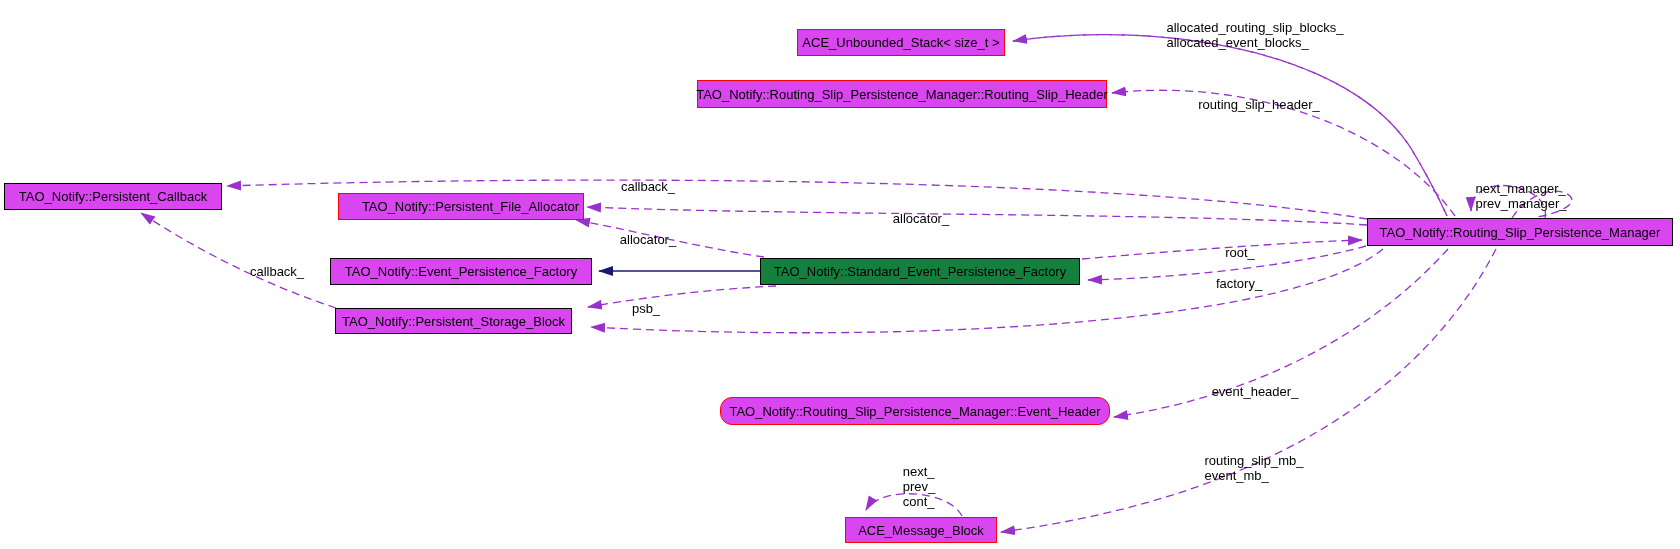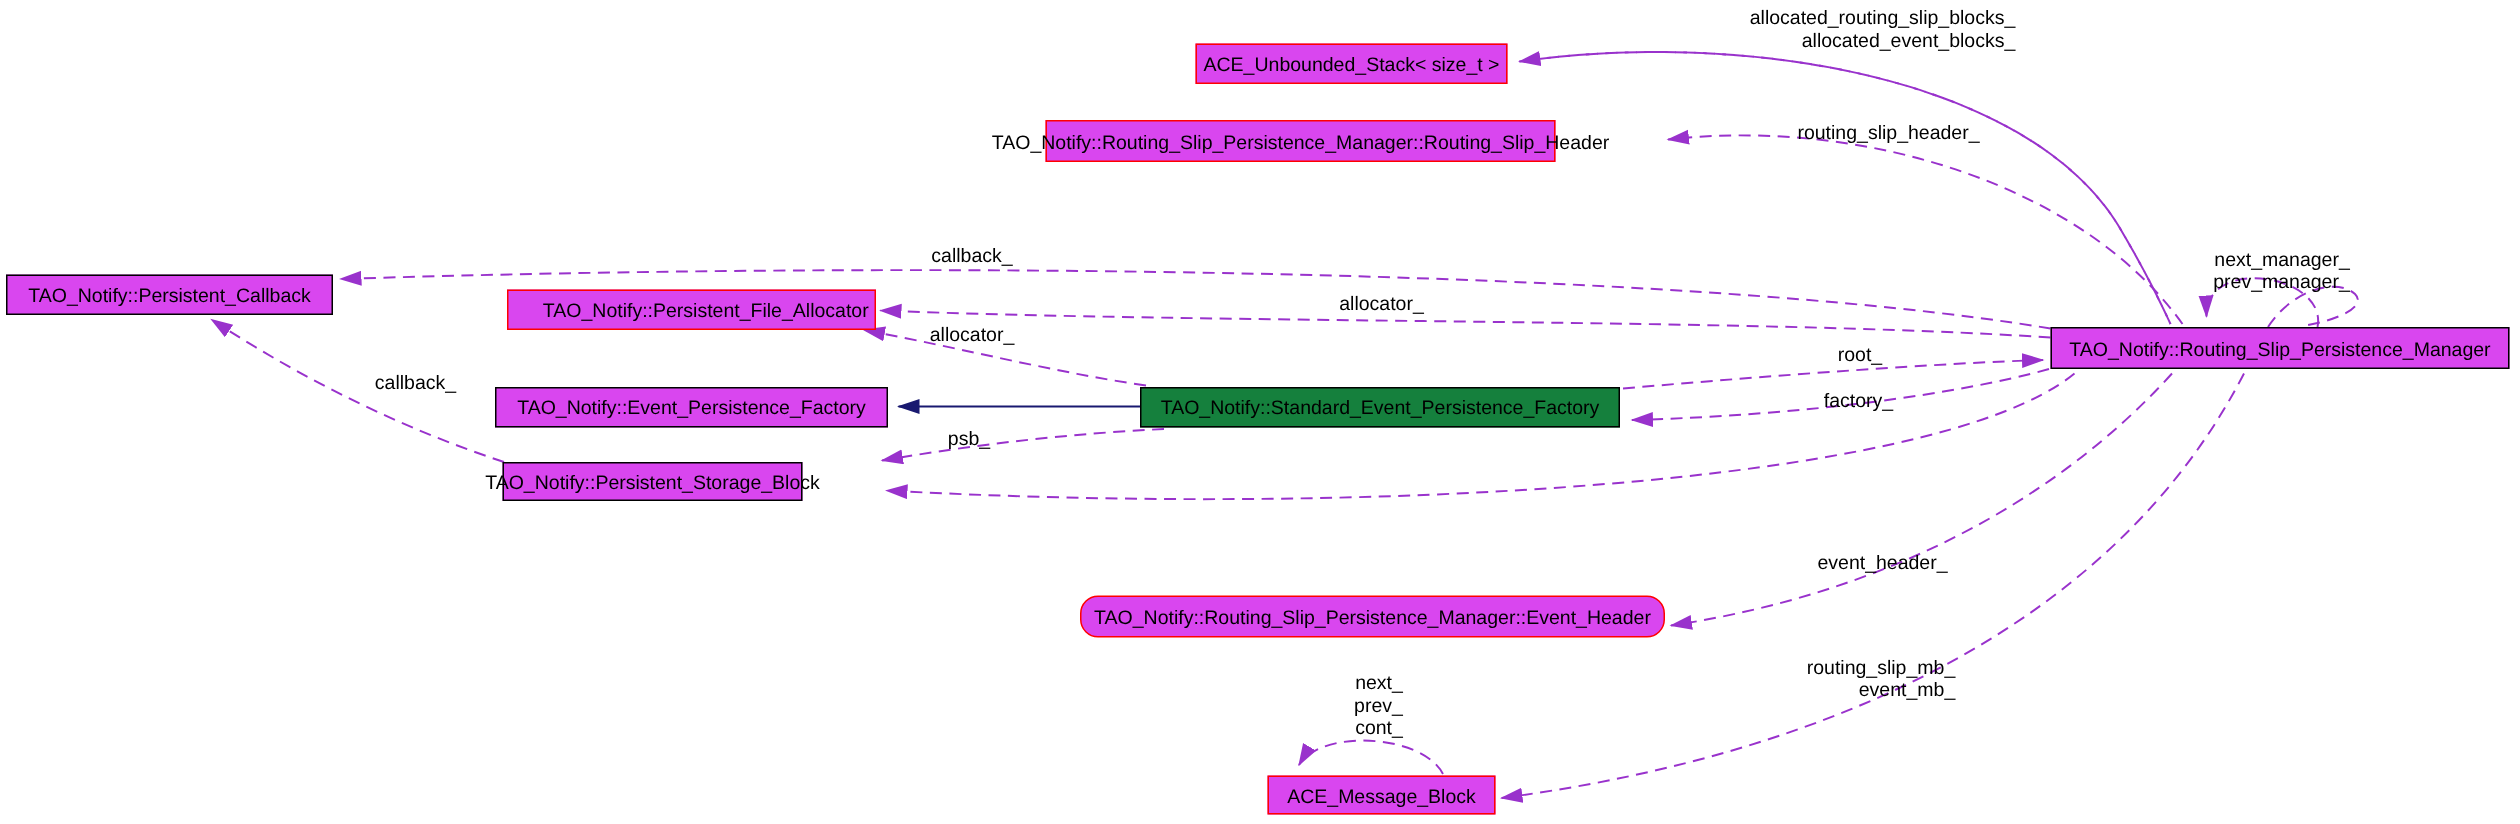--- a/index.html
+++ b/index.html
@@ -21,22 +21,23 @@
     white-space:nowrap;
     z-index:2;
     cursor:pointer;
   }
   .node.red{border-color:#ff0000;}
   .node.hl{background:#15803d;}
   .elabel{
     position:absolute;
     transform:translate(-50%,-50%);
     font-size:13px;line-height:15px;color:#000000;
-    white-space:nowrap;text-align:right;
+    white-space:nowrap;text-align:left;
     z-index:3;
+    margin-top:16px;
   }
 </style>
 </head>
 <body>
 
 <div id="canvas">
 
   <svg id="edges" xmlns="http://www.w3.org/2000/svg" width="1680" height="549" viewBox="0 0 1680 549">
     <defs>
       <marker id="arrP" markerUnits="userSpaceOnUse" markerWidth="16" markerHeight="12" refX="14" refY="5" orient="auto">
@@ -64,31 +65,31 @@
       <path d="M 1545,218 C 1552,183 1470,170 1471,211" marker-end="url(#arrP)"></path>
       <path d="M 962,516 C 948,489 880,486 866,510" marker-end="url(#arrP)"></path>
     </g>
     <g fill="none" stroke="#191970" stroke-width="1.4">
       <path d="M 762,271 L 599,271" marker-end="url(#arrB)"></path>
     </g>
   </svg>
 
   <div class="node red" style="left:797px;top:29px;width:208px;height:27px;">ACE_Unbounded_Stack&lt; size_t &gt;</div>
 
-  <div class="node red" style="left:697px;top:80px;width:340px;height:28px;">TAO_Notify::Routing_Slip_Persistence_Manager::Routing_Slip_Header</div>
+  <div class="node red" style="left:697px;top:80px;width:410px;height:28px;">TAO_Notify::Routing_Slip_Persistence_Manager::Routing_Slip_Header</div>
 
   <div class="node" style="left:4px;top:183px;width:218px;height:27px;">TAO_Notify::Persistent_Callback</div>
 
   <div class="node red" style="left:338px;top:193px;width:246px;height:27px;padding-left:19px;">TAO_Notify::Persistent_File_Allocator</div>
 
   <div class="node" style="left:330px;top:258px;width:262px;height:27px;">TAO_Notify::Event_Persistence_Factory</div>
 
   <div class="node hl" style="left:760px;top:258px;width:320px;height:27px;">TAO_Notify::Standard_Event_Persistence_Factory</div>
 
-  <div class="node" style="left:335px;top:308px;width:200px;height:26px;">TAO_Notify::Persistent_Storage_Block</div>
+  <div class="node" style="left:335px;top:308px;width:237px;height:26px;">TAO_Notify::Persistent_Storage_Block</div>
 
   <div class="node" style="left:1367px;top:218px;width:306px;height:28px;">TAO_Notify::Routing_Slip_Persistence_Manager</div>
 
   <div class="node red" style="left:720px;top:397px;width:390px;height:28px;border-radius:12px;">TAO_Notify::Routing_Slip_Persistence_Manager::Event_Header</div>
 
   <div class="node red" style="left:845px;top:517px;width:152px;height:26px;">ACE_Message_Block</div>
 
   <div class="elabel" style="left:1255px;top:19px;">
     <div>allocated_routing_slip_blocks_</div>
     <div>allocated_event_blocks_</div>

